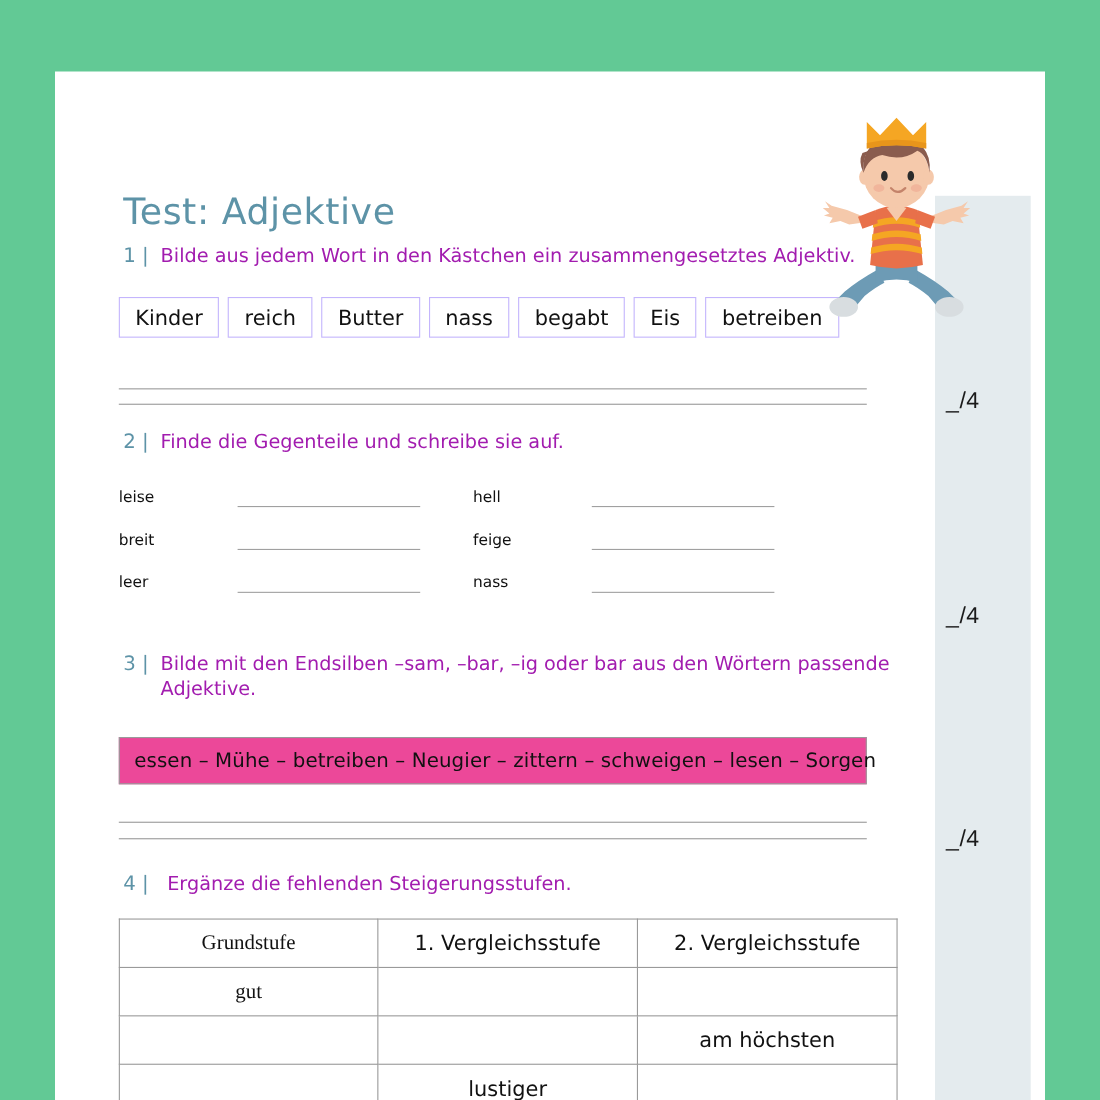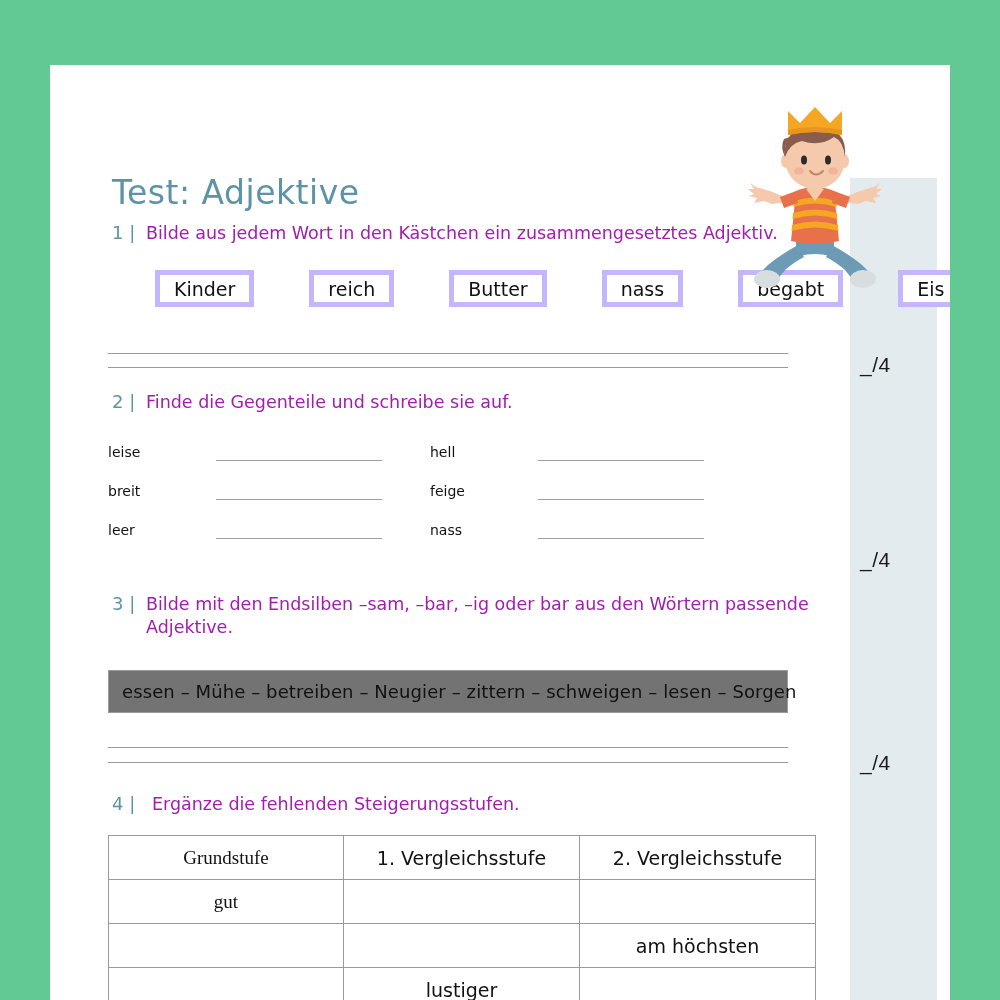--- a/index.html
+++ b/index.html
@@ -93,32 +93,31 @@
   
   #word-boxes {
     position: absolute;
     left: 58px;
     top: 205px;
     display: flex;
     gap: 8px;
     align-items: stretch;
   }
   .word-box {
-    border: 5px solid #c4b5fd;
+    border: 1px solid #c4b5fd;
     background: #ffffff;
     height: 37px;
     display: flex;
     align-items: center;
     justify-content: center;
     padding: 0 14px;
     font-size: 19px;
     color: #111111;
     box-sizing: border-box;
     white-space: nowrap;
-    margin-left: 47px;
   }
 
   
   .write-line {
     position: absolute;
     left: 58px;
     width: 680px;
     height: 0;
     border-top: 1px solid #9a9a9a;
   }
@@ -157,21 +156,21 @@
   }
 
   
   #word-strip {
     position: absolute;
     left: 58px;
     top: 605px;
     width: 680px;
     height: 43px;
     border: 1px solid #9a9a9a;
-    background: #737373;
+    background: #ec4899;
     box-sizing: border-box;
     display: flex;
     align-items: center;
     padding-left: 13px;
     font-size: 18px;
     color: #111111;
     white-space: nowrap;
     letter-spacing: 0.1px;
   }
 

